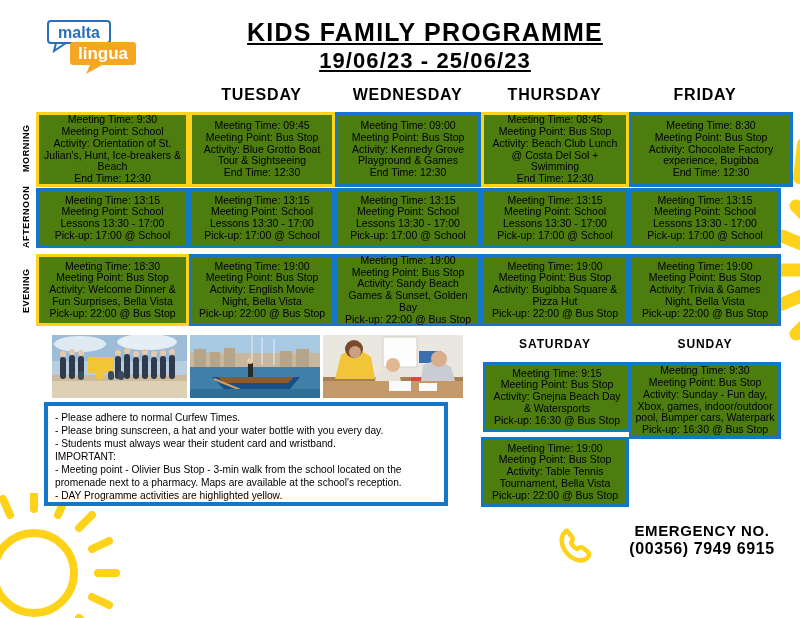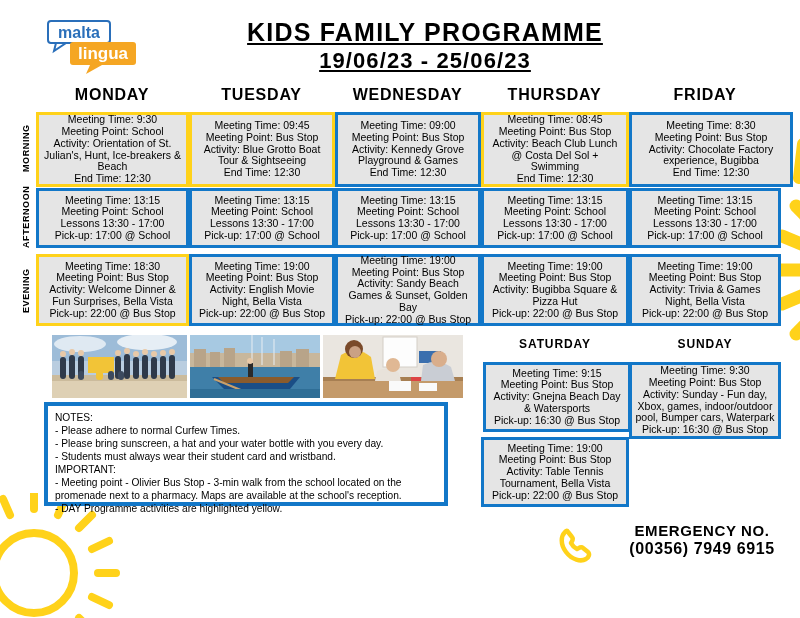--- a/index.html
+++ b/index.html
@@ -18,21 +18,21 @@
   .logo{position:absolute;left:44px;top:18px;width:98px;height:56px;}
   .title{position:absolute;left:190px;top:18px;width:470px;text-align:center;text-decoration:underline;}
   .title .l1{font-size:25px;font-weight:bold;letter-spacing:1.2px;line-height:1.15;}
   .title .l2{font-size:22px;font-weight:bold;letter-spacing:1.1px;line-height:1.25;}
 
   
   .dayhead{position:absolute;top:86px;height:20px;text-align:center;
            font-size:16px;font-weight:bold;letter-spacing:.8px;}
   .rowlabel{position:absolute;font-size:9px;font-weight:bold;letter-spacing:.6px;
             writing-mode:vertical-rl;transform:rotate(180deg);text-align:center;}
-  .cell{position:absolute;box-sizing:border-box;background:#e5e5e5;
+  .cell{position:absolute;box-sizing:border-box;background:#4d7c0f;
         display:flex;align-items:center;justify-content:center;text-align:center;
         padding:2px 3px;line-height:1.12;font-size:10.5px;}
   .cell.blue{border:3px solid #1277c8;}
   .cell.yellow{border:3px solid #ffd21a;}
 
   
   .photo{position:absolute;top:335px;height:63px;overflow:hidden;border:0;}
   .ph1{left:52px;width:135px;}
   .ph2{left:190px;width:130px;}
   .ph3{left:323px;width:140px;}
@@ -115,21 +115,20 @@
       <path d="M46 47 L42 56 L58 47 Z" fill="#f5a623"></path>
       <text x="59" y="41" font-family="'Liberation Sans',sans-serif" font-size="17" font-weight="bold" fill="#ffffff" text-anchor="middle">lingua</text>
     </svg>
   </div>
 
   <div class="title">
     <div class="l1">KIDS FAMILY PROGRAMME</div>
     <div class="l2">19/06/23 - 25/06/23</div>
   </div>
 
-  <div class="dayhead" style="left:36px;width:152px;">MONDAY</div>
   <div class="dayhead" style="left:189px;width:145px;">TUESDAY</div>
   <div class="dayhead" style="left:335px;width:145px;">WEDNESDAY</div>
   <div class="dayhead" style="left:481px;width:147px;">THURSDAY</div>
   <div class="dayhead" style="left:629px;width:152px;">FRIDAY</div>
 
   <div class="rowlabel" style="left:21px;top:112px;height:72px;">MORNING</div>
   <div class="rowlabel" style="left:21px;top:190px;height:58px;">AFTERNOON</div>
   <div class="rowlabel" style="left:21px;top:256px;height:70px;">EVENING</div>
 
   <div class="cell yellow" style="left: 36px; top: 112px; width: 153px; height: 75px; white-space: pre-line;">Meeting Time: 9:30
@@ -296,21 +295,20 @@
   <div class="cell blue" style="left: 481px; top: 437px; width: 148px; height: 70px; white-space: pre-line;">Meeting Time: 19:00
 Meeting Point: Bus Stop
 Activity: Table Tennis Tournament, Bella Vista
 Pick-up: 22:00 @ Bus Stop</div>
   <div class="cell blue" style="left: 629px; top: 362px; width: 152px; height: 77px; white-space: pre-line;">Meeting Time: 9:30
 Meeting Point: Bus Stop
 Activity: Sunday - Fun day, Xbox, games, indoor/outdoor pool, Bumper cars, Waterpark
 Pick-up: 16:30 @ Bus Stop</div>
 
   <div class="notes">
-    <div>NOTES:</div>
     <div>- Please adhere to normal Curfew Times.</div>
     <div>- Please bring sunscreen, a hat and your water bottle with you every day.</div>
     <div>- Students must always wear their student card and wristband.</div>
     <div>IMPORTANT:</div>
     <div>- Meeting point - Olivier Bus Stop - 3-min walk from the school located on the promenade next to a pharmacy. Maps are available at the school's reception.</div>
     <div>- DAY Programme activities are highlighted yellow.</div>
   </div>
 
   <div class="emerg">
     <div class="phone">

